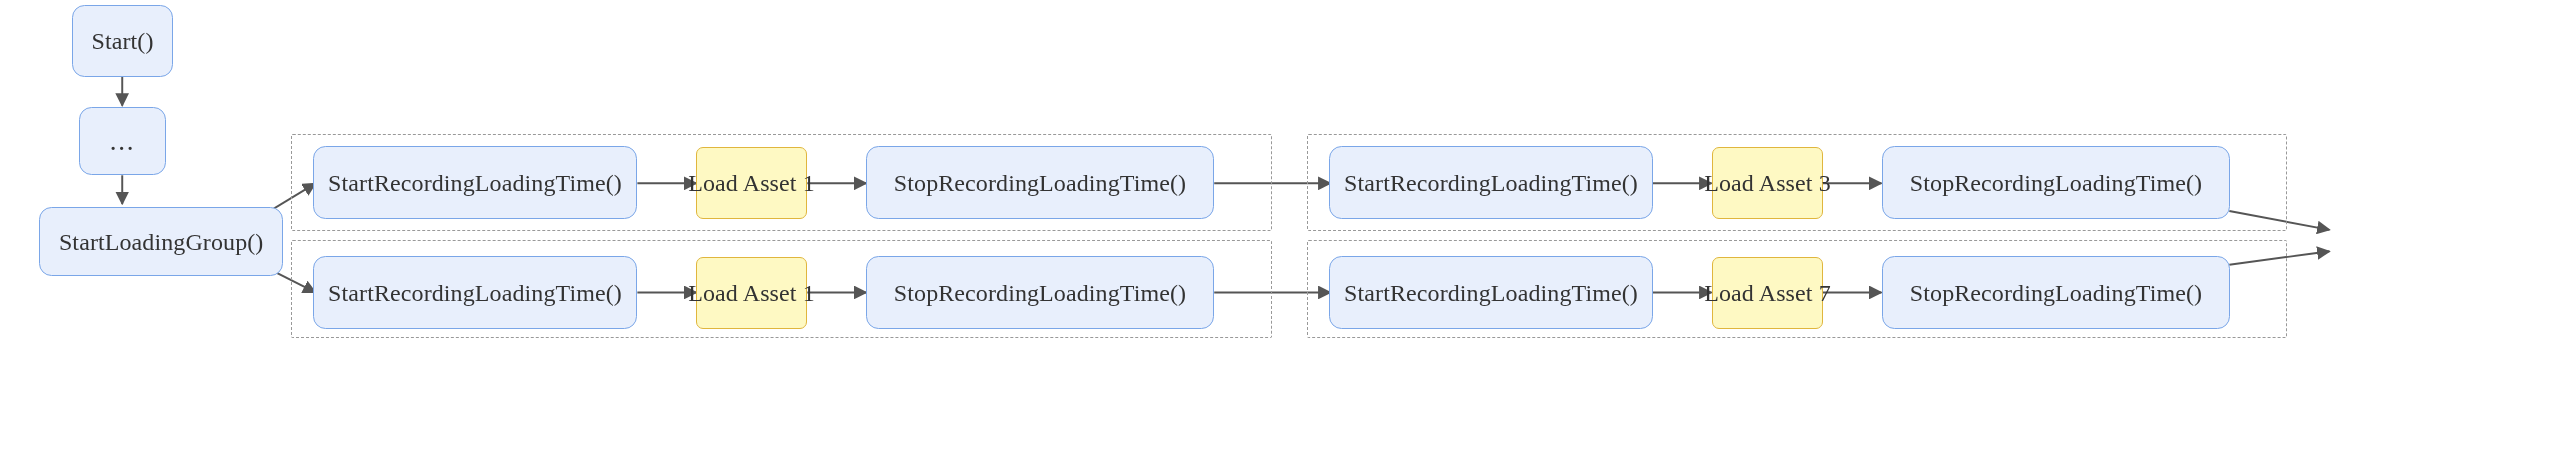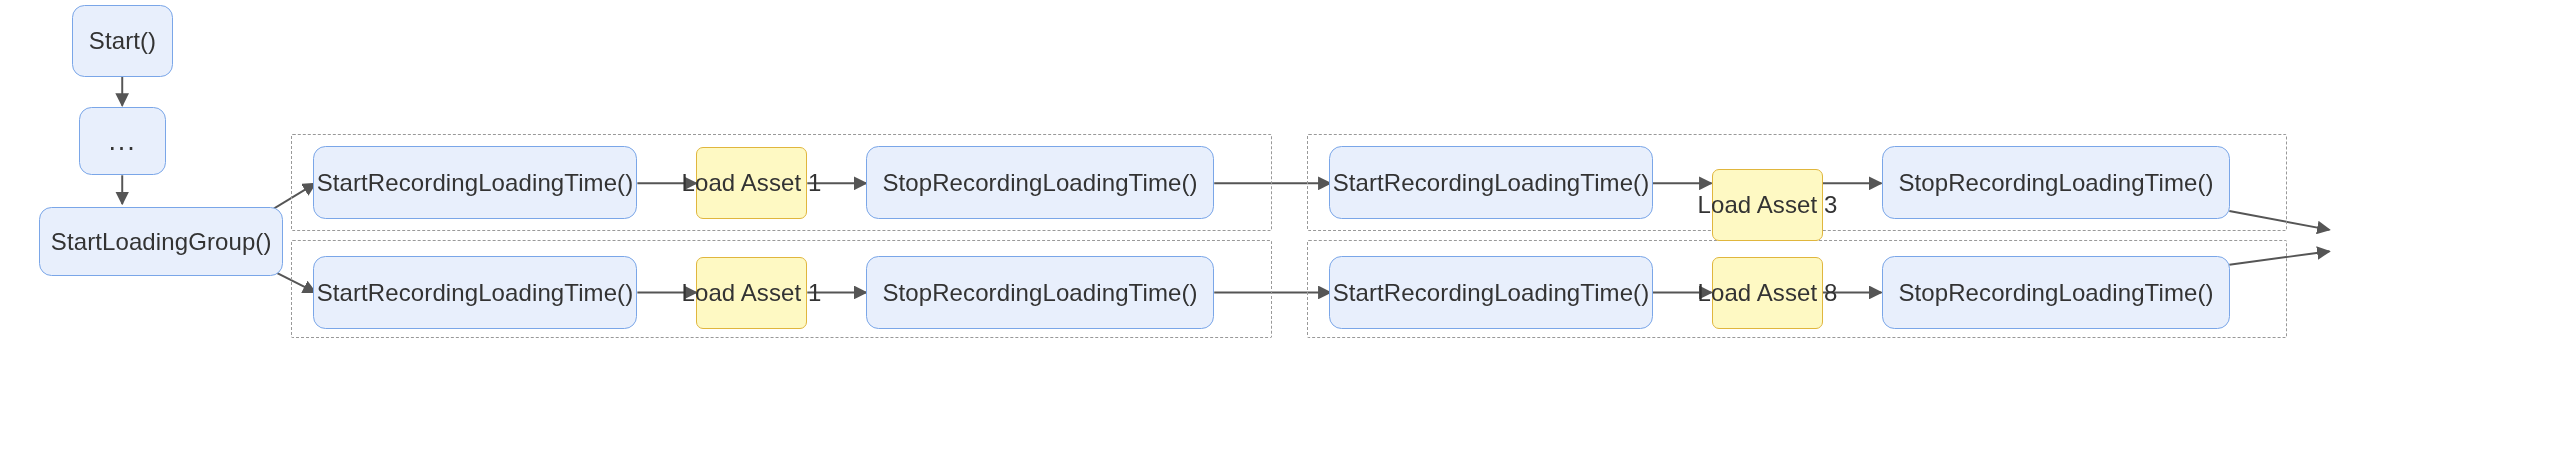--- a/index.html
+++ b/index.html
@@ -9,20 +9,21 @@
   }
   body {
     font-family: "Liberation Sans", sans-serif;
   }
   #canvas {
     position: relative;
     width: 2344px;
     height: 474px;
     background: #ffffff;
     overflow: hidden;
+    font-family: Liberation Serif, serif;
   }
   #edges {
     position: absolute;
     left: 0;
     top: 0;
     width: 2576px;
     height: 474px;
     pointer-events: none;
   }
   .group-box {
@@ -123,25 +124,25 @@
 
   <div class="node" style="left:313px; top:146px; width:324px; height:73px;">StartRecordingLoadingTime()</div>
   <div class="node asset" style="left:696px; top:147px; width:111px; height:72px;">Load Asset 1</div>
   <div class="node" style="left:866px; top:146px; width:348px; height:73px;">StopRecordingLoadingTime()</div>
 
   <div class="node" style="left:313px; top:256px; width:324px; height:73px;">StartRecordingLoadingTime()</div>
   <div class="node asset" style="left:696px; top:257px; width:111px; height:72px;">Load Asset 1</div>
   <div class="node" style="left:866px; top:256px; width:348px; height:73px;">StopRecordingLoadingTime()</div>
 
   <div class="node" style="left:1329px; top:146px; width:324px; height:73px;">StartRecordingLoadingTime()</div>
-  <div class="node asset" style="left:1712px; top:147px; width:111px; height:72px;margin-top:22px;">Load Asset 3</div>
+  <div class="node asset" style="left:1712px; top:147px; width:111px; height:72px;">Load Asset 3</div>
   <div class="node" style="left:1882px; top:146px; width:348px; height:73px;">StopRecordingLoadingTime()</div>
 
   <div class="node" style="left:1329px; top:256px; width:324px; height:73px;">StartRecordingLoadingTime()</div>
-  <div class="node asset" style="left:1712px; top:257px; width:111px; height:72px;">Load Asset 8</div>
+  <div class="node asset" style="left:1712px; top:257px; width:111px; height:72px;">Load Asset 7</div>
   <div class="node" style="left:1882px; top:256px; width:348px; height:73px;">StopRecordingLoadingTime()</div>
 
 
   <div class="node ellipsis" style="left:2408px; top:307px; width:87px; height:62px;">...</div>
 
   <div class="node" style="left:2402px; top:401px; width:100px; height:68px;">Stop()</div>
 
 </div>
 
 

